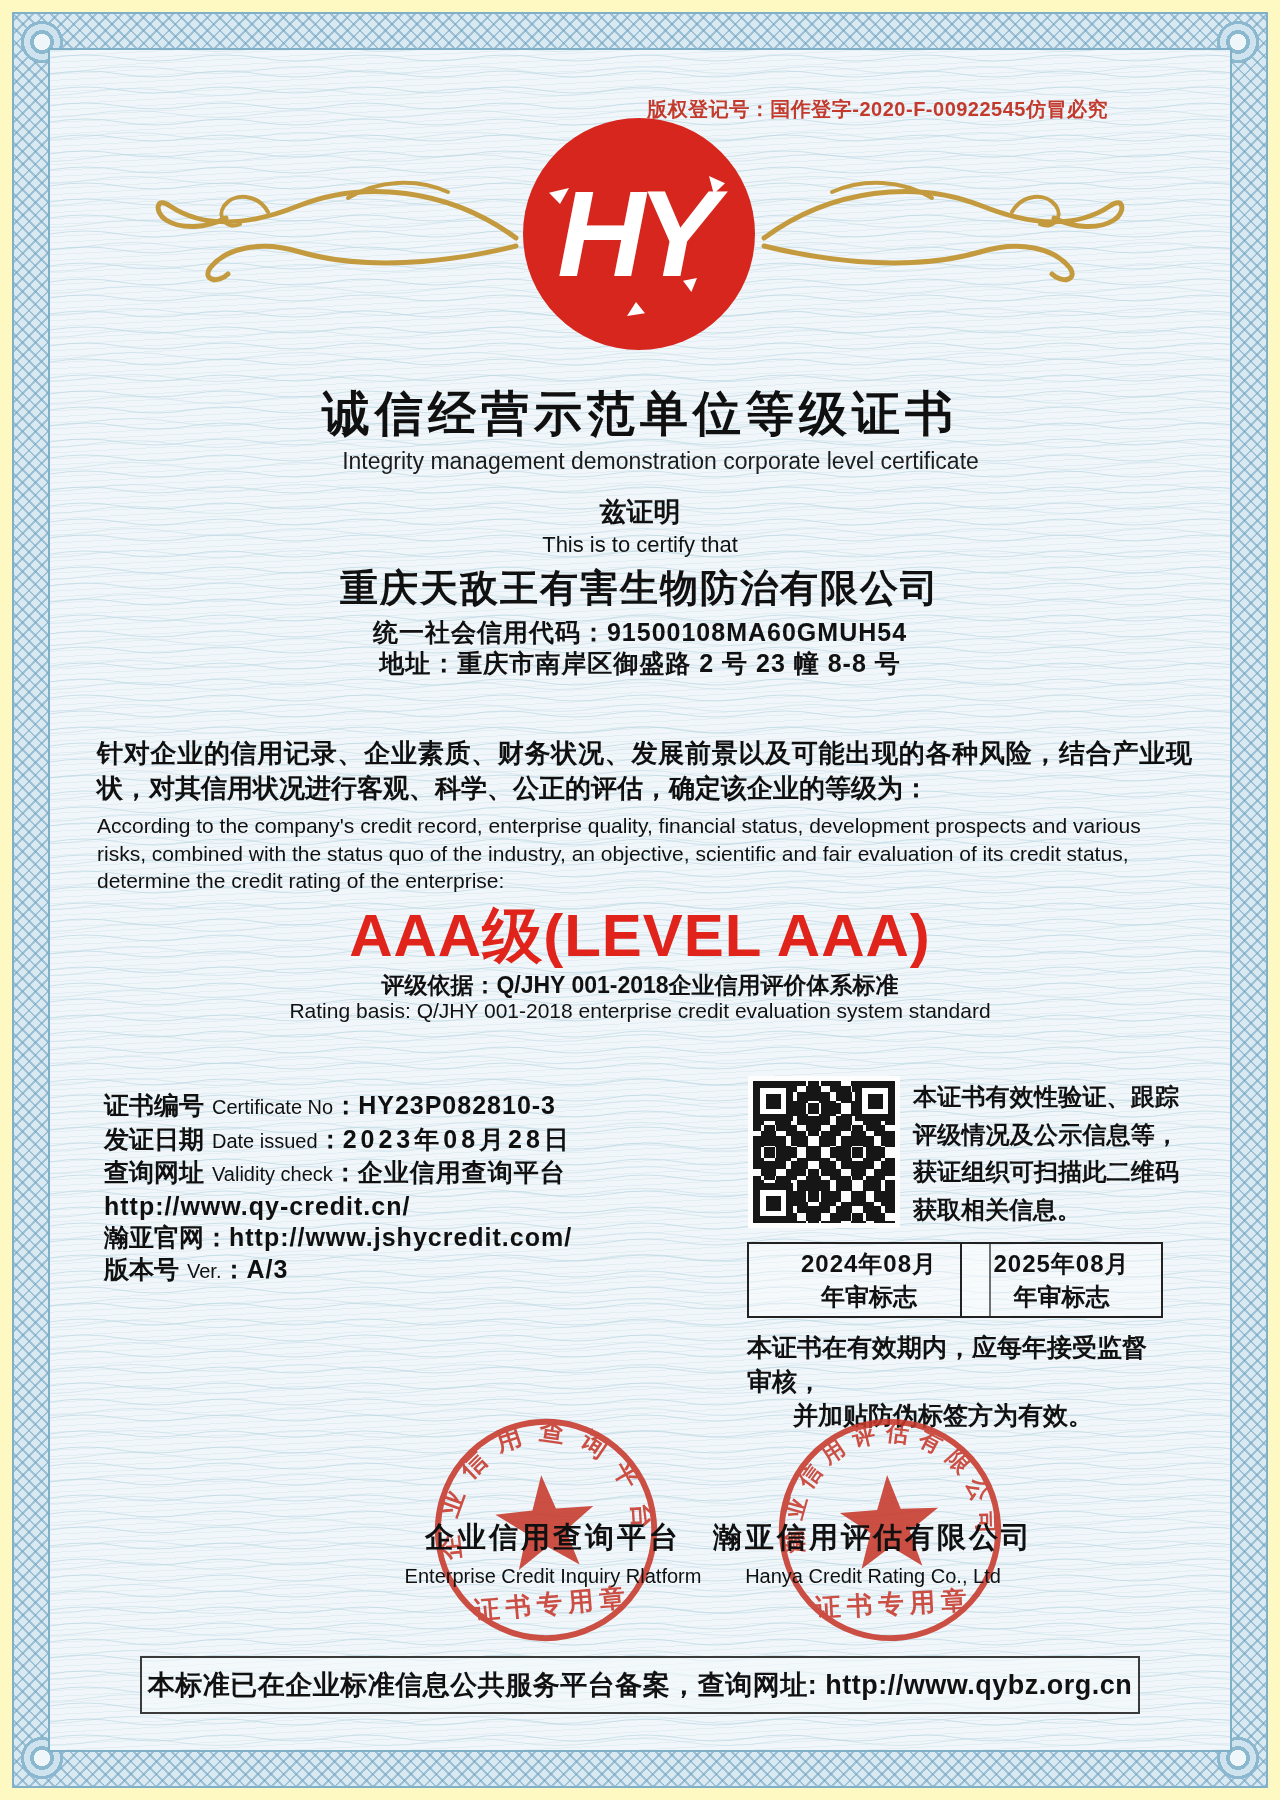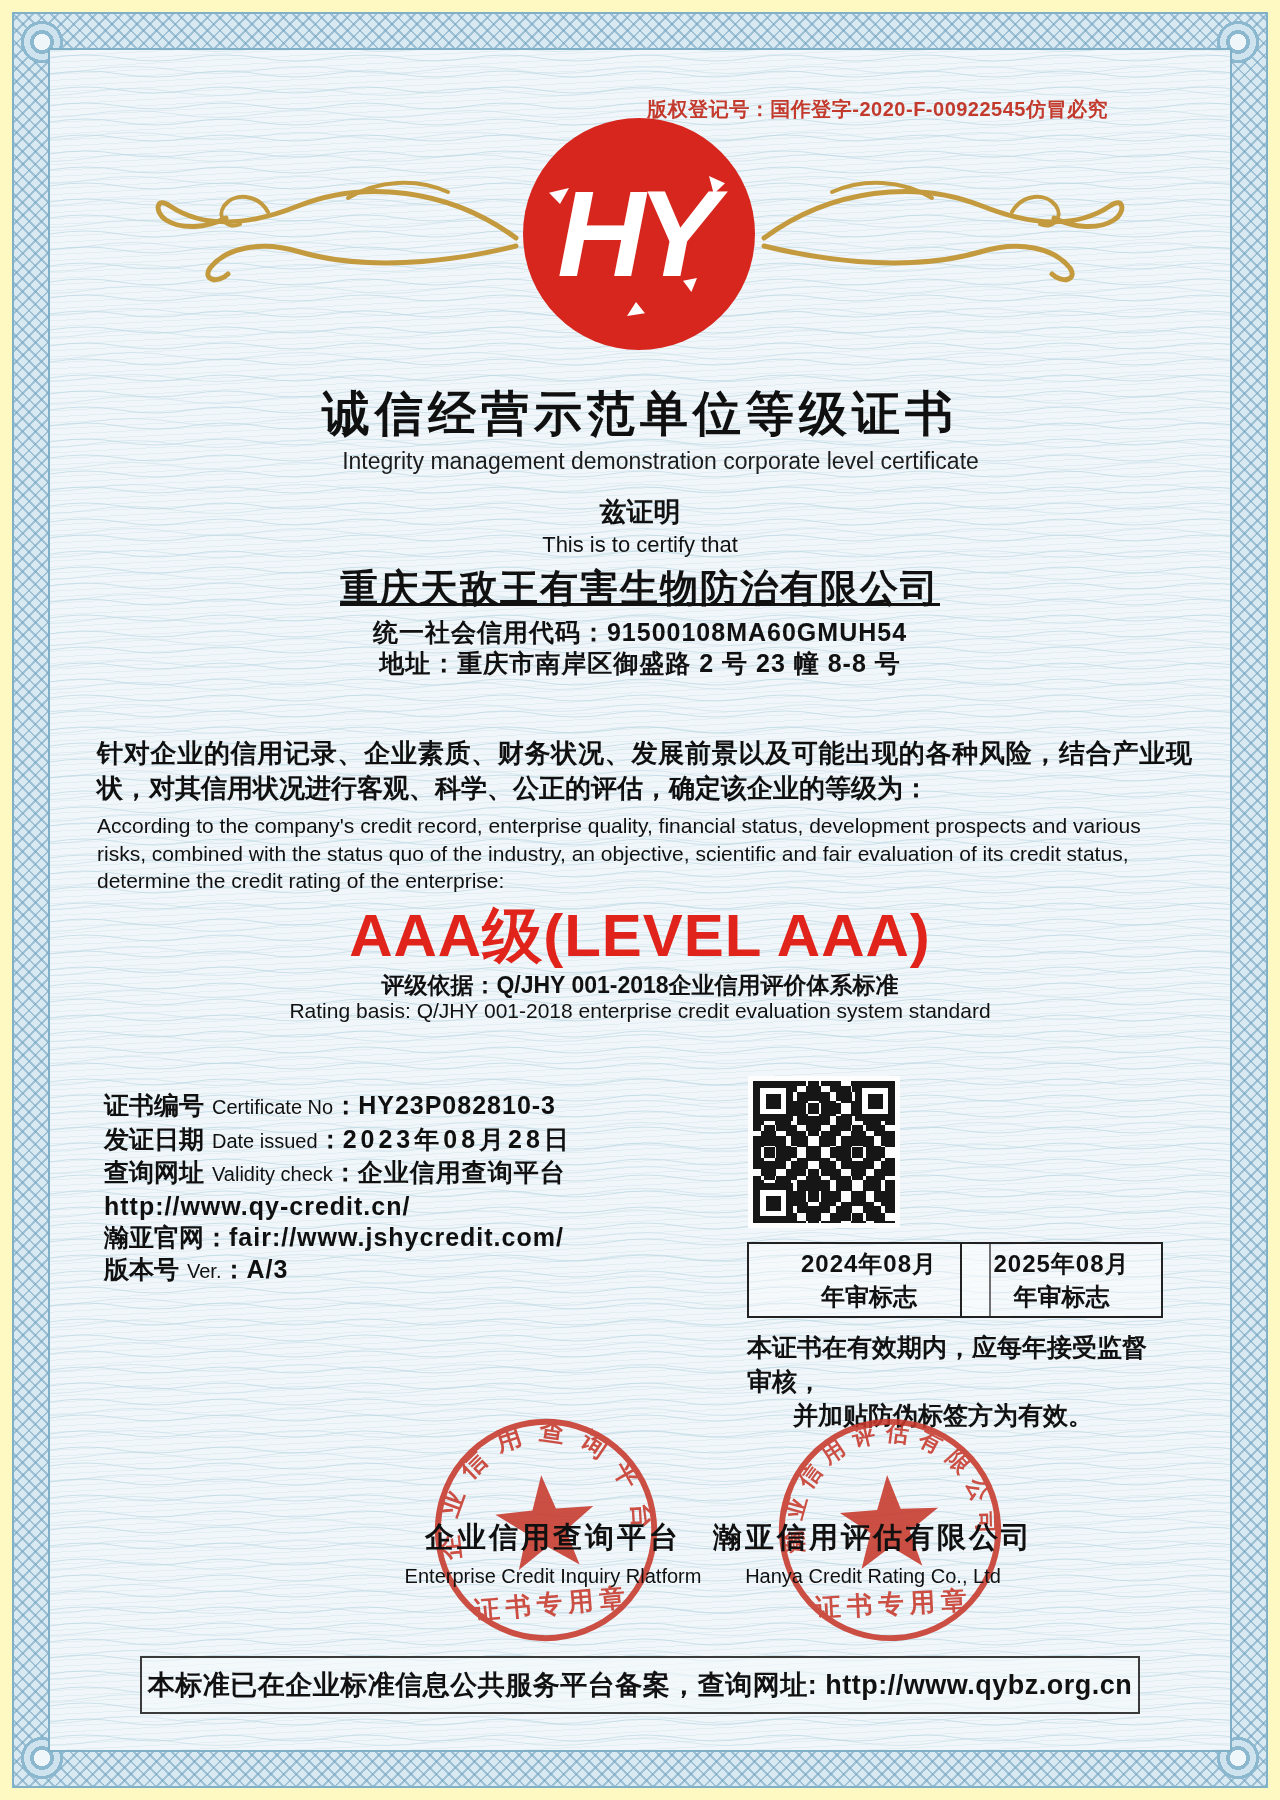--- a/index.html
+++ b/index.html
@@ -29,21 +29,21 @@
   .s3{width:18px;height:14px;left:104px;bottom:34px;clip-path:polygon(0 100%,50% 0,100% 80%);}
   .s4{width:14px;height:14px;right:58px;bottom:58px;clip-path:polygon(0 20%,100% 0,60% 100%);}
   .flourish{position:absolute;top:168px;z-index:3;}
   .fl{left:148px;} .fr{left:760px;transform:scaleX(-1);}
   
   .cline{position:absolute;left:0;right:0;text-align:center;}
   .title{top:382px;font-size:48px;font-weight:700;letter-spacing:5px;color:#101010;}
   .subtitle{top:448px;font-size:23px;color:#1c1c1c;padding-left:41px;}
   .certify-zh{top:494px;font-size:27px;font-weight:600;}
   .certify-en{top:532px;font-size:22px;}
-  .company{top:563px;font-size:38px;font-weight:800;letter-spacing:2px;text-decoration:underline;}
+  .company{top:563px;font-size:38px;font-weight:800;letter-spacing:2px;}
   .credit{top:616px;font-size:25px;font-weight:600;letter-spacing:1px;}
   .addr{top:647px;font-size:25px;font-weight:600;letter-spacing:1px;}
   
   .para-zh{position:absolute;left:97px;top:736px;width:1095px;font-size:26px;line-height:35px;
            font-weight:600;text-align:justify;color:#101010;}
   .para-en{position:absolute;left:97px;top:812px;width:1095px;font-size:21px;line-height:27.5px;color:#101010;}
   .aaa{top:896px;font-size:60px;font-weight:800;color:#e0241b;letter-spacing:1px;}
   .basis-zh{top:970px;font-size:23px;font-weight:600;}
   .basis-en{top:999px;font-size:21px;}
   
@@ -164,40 +164,41 @@
     <div class="drow date">
       <span class="dzh">发证日期</span><span class="den">Date issued</span><span class="dsep">：</span><span class="dval">2023年08月28日</span>
     </div>
     <div class="drow">
       <span class="dzh">查询网址</span><span class="den">Validity check</span><span class="dsep">：</span><span class="dval">企业信用查询平台</span>
     </div>
     <div class="drow">
       <span class="dval">http://www.qy-credit.cn/</span>
     </div>
     <div class="drow">
-      <span class="dzh">瀚亚官网</span><span class="dsep">：</span><span class="dval">fair://www.jshycredit.com/</span>
+      <span class="dzh">瀚亚官网</span><span class="dsep">：</span><span class="dval">http://www.jshycredit.com/</span>
     </div>
     <div class="drow">
       <span class="dzh">版本号</span><span class="den">Ver.</span><span class="dsep">：</span><span class="dval">A/3</span>
     </div>
   </div>
 
   <div class="qr-wrap">
     <div class="qr">
       <div class="fp tl">
           <b></b>
         </div>
       <div class="fp tr">
           <b></b>
         </div>
       <div class="fp bl">
           <b></b>
         </div>
     </div>
   </div>
+  <div class="qr-note">本证书有效性验证、跟踪评级情况及公示信息等，获证组织可扫描此二维码获取相关信息。</div>
 
   <div class="mark-box mb1">
     <div class="yr">2024年08月</div>
     <div>年审标志</div>
   </div>
   <div class="mark-box mb2">
     <div class="yr">2025年08月</div>
     <div>年审标志</div>
   </div>
 

